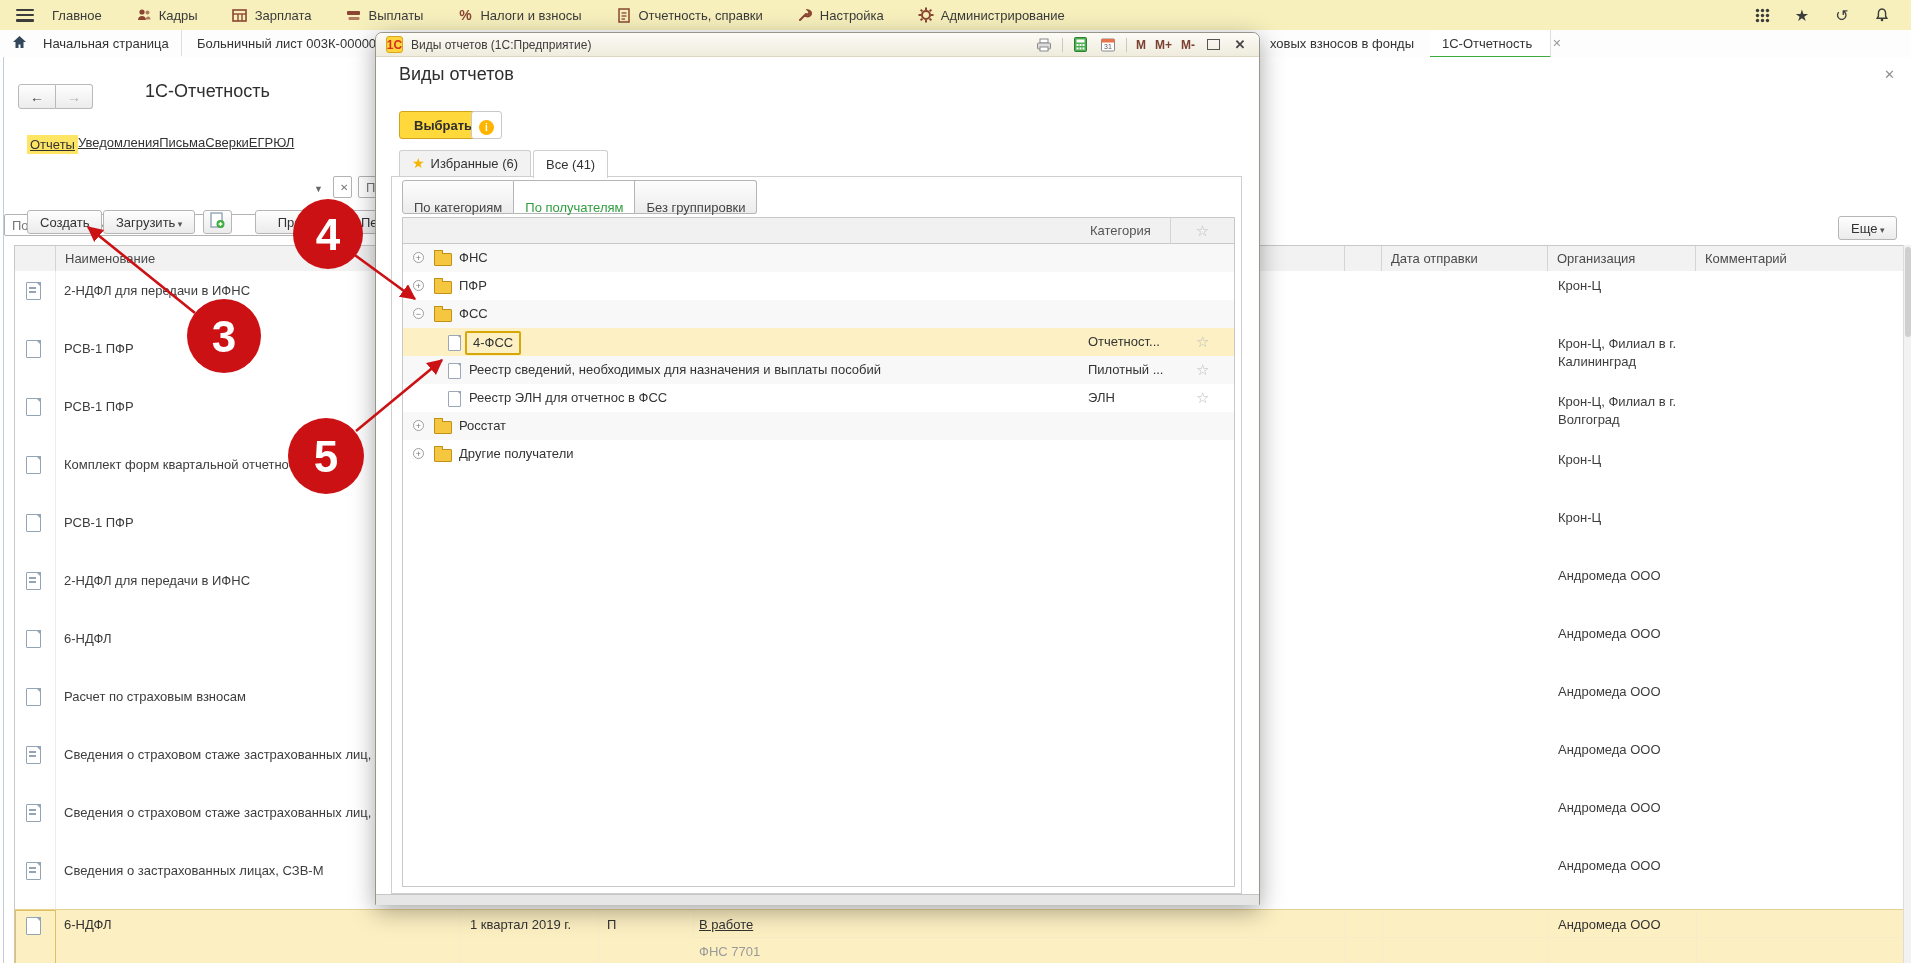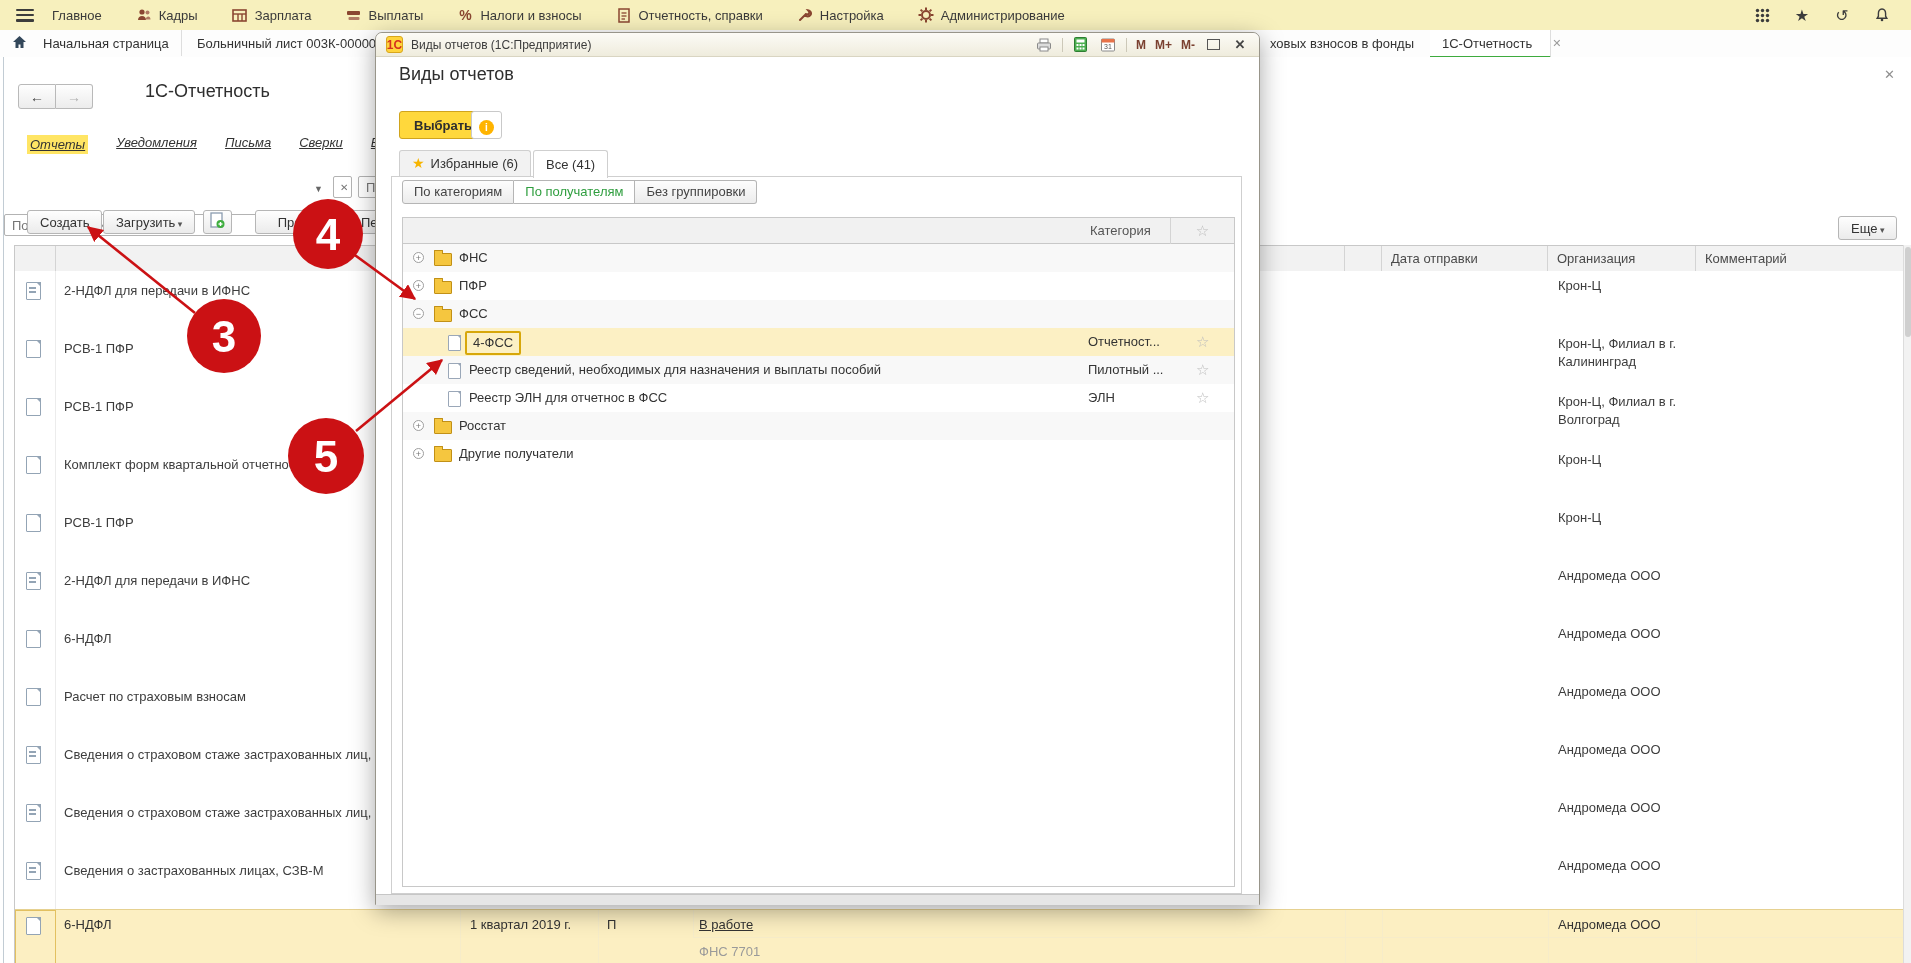--- a/index.html
+++ b/index.html
@@ -23,21 +23,21 @@
   
   .page{position:absolute;left:0;top:57px;width:1911px;height:906px;background:#fff;}
   .win-edge{position:absolute;left:3px;top:0;width:1px;height:906px;background:#c2ccd4;}
   .navbtns{position:absolute;left:18px;top:27px;display:flex;}
   .navbtn{width:36px;height:23px;border:1px solid #b9b9b9;background:linear-gradient(#fefefe,#ececec);
           display:flex;align-items:center;justify-content:center;font-size:14px;cursor:pointer;color:#444;}
   .navbtn:first-child{border-radius:3px 0 0 3px;}
   .navbtn:last-child{border-radius:0 3px 3px 0;border-left:none;color:#b0b0b0;}
   .page-title{position:absolute;left:145px;top:24px;font-size:18px;color:#2e2e2e;}
   .page-close{position:absolute;left:1884px;top:10px;color:#8f8f8f;font-size:13px;cursor:pointer;}
-  .lnkrow{position:absolute;left:27px;top:78px;display:flex;gap:28px;font-style:italic;}
+  .lnkrow{position:absolute;left:27px;top:78px;display:flex;}
   .lnktab{text-decoration:underline;color:#333;cursor:pointer;white-space:nowrap;}
   .lnktab.active{background:#ffe564;padding:2px 3px;}
   .filter1{position:absolute;left:4px;top:119px;width:312px;height:22px;border:1px solid #b3b3b3;border-radius:2px;
            font-family:"Liberation Sans",sans-serif;font-size:13px;color:#333;padding:0 22px 0 7px;box-sizing:border-box;margin-top:38px;}
   .filter1-arrow{position:absolute;left:314px;top:127px;font-size:9px;color:#666;pointer-events:none;}
   .filter-x{position:absolute;left:333px;top:119px;width:19px;height:22px;border:1px solid #b3b3b3;border-radius:2px;
             background:#fff;font-size:10px;color:#777;cursor:pointer;}
   .filter2{position:absolute;left:358px;top:119px;width:120px;height:22px;border:1px solid #b3b3b3;border-radius:2px;
            font-family:"Liberation Sans",sans-serif;font-size:13px;color:#333;padding:0 7px;box-sizing:border-box;}
   .btn{height:24px;border:1px solid #b6b6b6;border-radius:3px;background:linear-gradient(#fefefe,#ebebeb);
@@ -97,21 +97,21 @@
   .b-info{position:absolute;left:95px;top:78px;width:31px;height:28px;background:#fff;border:1px solid #c9c9c9;border-radius:3px;cursor:pointer;}
   .b-info .ib{display:block;margin:5px auto 0;width:15px;height:15px;border-radius:50%;background:#ffb400;color:#fff;
               font-size:10px;font-weight:bold;line-height:15px;text-align:center;}
   .mtabs{position:absolute;left:23px;top:117px;display:flex;}
   .mtab{height:25px;line-height:25px;padding:0 12px;border:1px solid #cfcfcf;border-bottom:none;background:#f2f2f2;
         border-radius:3px 3px 0 0;margin-right:2px;cursor:pointer;display:flex;align-items:center;gap:6px;}
   .mtab.active{background:#fff;position:relative;z-index:2;height:27px;}
   .mtab .fav-star{color:#f7b500;font-size:14px;}
   .mpanel{position:absolute;left:15px;top:143px;width:851px;height:718px;border:1px solid #cfcfcf;background:#fff;box-sizing:border-box;}
   .seg{position:absolute;left:10px;top:3px;display:flex;}
-  .segbtn{height:24px;line-height:22px;padding:0 11px;border:1px solid #b5b5b5;border-left:none;
+  .segbtn{height:17px;line-height:22px;padding:16px 11px;border:1px solid #b5b5b5;border-left:none;
           background:linear-gradient(#fdfdfd,#ececec);color:#444;cursor:pointer;font-size:13px;}
   .segbtn:first-child{border-left:1px solid #b5b5b5;border-radius:3px 0 0 3px;}
   .segbtn:last-child{border-radius:0 3px 3px 0;}
   .segbtn.sel{background:#fff;color:#2f9e3f;}
   .tree{position:absolute;left:10px;top:40px;width:833px;height:670px;border:1px solid #c8c8c8;box-sizing:border-box;background:#fff;}
   .tree-head{position:absolute;left:0;top:0;width:100%;height:26px;background:#f1f1f1;border-bottom:1px solid #c8c8c8;color:#555;box-sizing:border-box;}
   .tree-head .hc{position:absolute;top:0;height:26px;line-height:26px;padding-left:10px;border-right:1px solid #d4d4d4;box-sizing:border-box;}
   .tnode{position:absolute;left:0;width:831px;height:28px;line-height:28px;background:#fff;cursor:pointer;}
   .tnode.alt{background:#f8f8f8;}
   .tnode.sel{background:#fcf0c4;}
@@ -297,20 +297,21 @@
             <line x1="10.5" y1="10" x2="10.5" y2="14" stroke="#fff" stroke-width="1.4"></line>
           </svg></button>
       <button class="btn b-check">Пров</button>
       <button class="btn b-print">Печа</button>
     </div>
     <button class="btn drop b-more">Еще</button>
 
     <div class="tbl">
       <div class="thead">
         <span class="hc" style="left:0;width:41px;"></span>
+        <span class="hc" style="left:41px;width:404px;">Наименование</span>
         <span class="hc" style="left:445px;width:138px;"></span>
         <span class="hc" style="left:583px;width:95px;"></span>
         <span class="hc" style="left:678px;width:652px;"></span>
         <span class="hc" style="left:1330px;width:37px;"></span>
         <span class="hc" style="left:1367px;width:166px;">Дата отправки</span>
         <span class="hc" style="left:1533px;width:148px;">Организация</span>
         <span class="hc" style="left:1681px;width:208px;border-right:none;">Комментарий</span>
       </div>
 
       <div class="trow" style="top:25px;">

